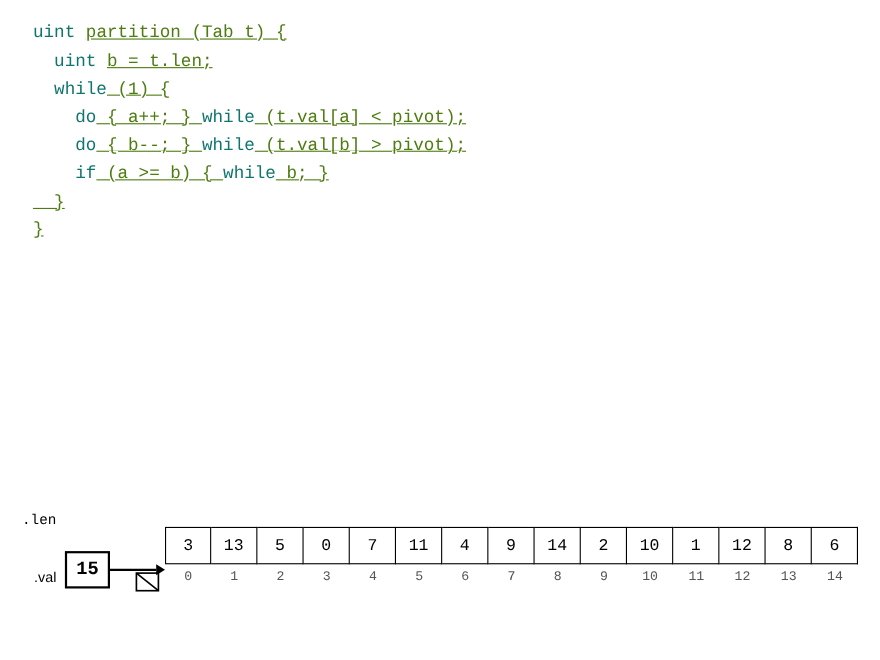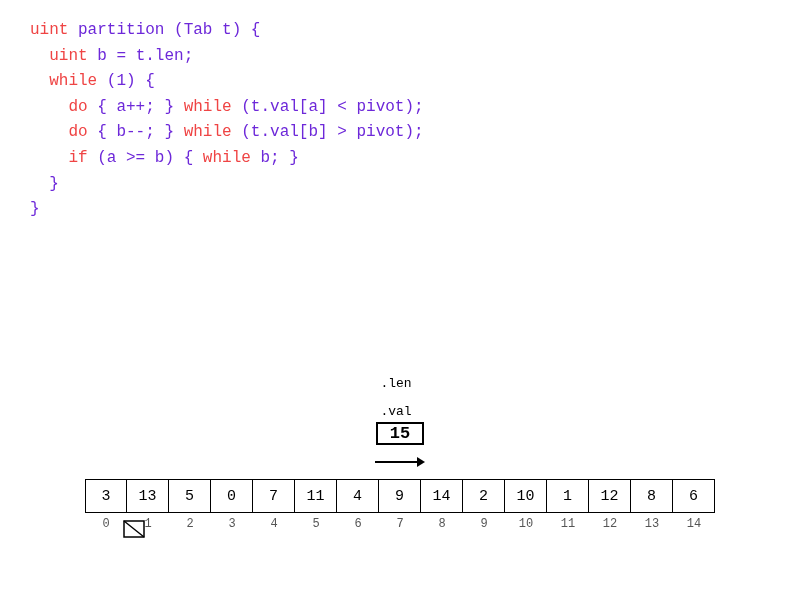--- a/index.html
+++ b/index.html
@@ -16,36 +16,35 @@
     .code-area {
       padding: 18px 30px;
       line-height: 1.6;
     }
 
     .code-line {
       white-space: pre;
       display: block;
     }
 
-    .kw { color: #ef4444; }       
-    .plain { color: #6d28d9; }      
+    .kw { color: #0f766e; }       
+    .plain { color: #4d7c0f; text-decoration: underline; }      
 
     
     .viz-area {
       position: absolute;
       bottom: 40px;
       left: 20px;
       right: 20px;
     }
 
     .array-container {
       display: flex;
-      align-items: center;
-      position: relative;
-      flex-direction: column;
+      align-items: flex-end;
+      position: relative;
     }
 
     .label-col {
       display: flex;
       flex-direction: column;
       margin-right: 4px;
       font-size: 13px;
       color: #000;
       align-items: flex-end;
     }
@@ -59,27 +58,28 @@
       font-family: 'Courier New', Courier, monospace;
       font-size: 13px;
     }
 
     .label-val {
       height: 22px;
       display: flex;
       align-items: center;
       justify-content: flex-end;
       padding-right: 4px;
-      font-family: Liberation Mono, monospace;
+      font-family: Liberation Sans, sans-serif;
       font-size: 13px;
+      margin-top: 24px;
     }
 
     .len-box {
       width: 48px;
-      height: 23px;
+      height: 34px;
       border: 2px solid #000;
       display: flex;
       align-items: center;
       justify-content: center;
       font-size: 17px;
       font-weight: bold;
       font-family: 'Courier New', Courier, monospace;
       margin-right: 0;
       position: relative;
     }

